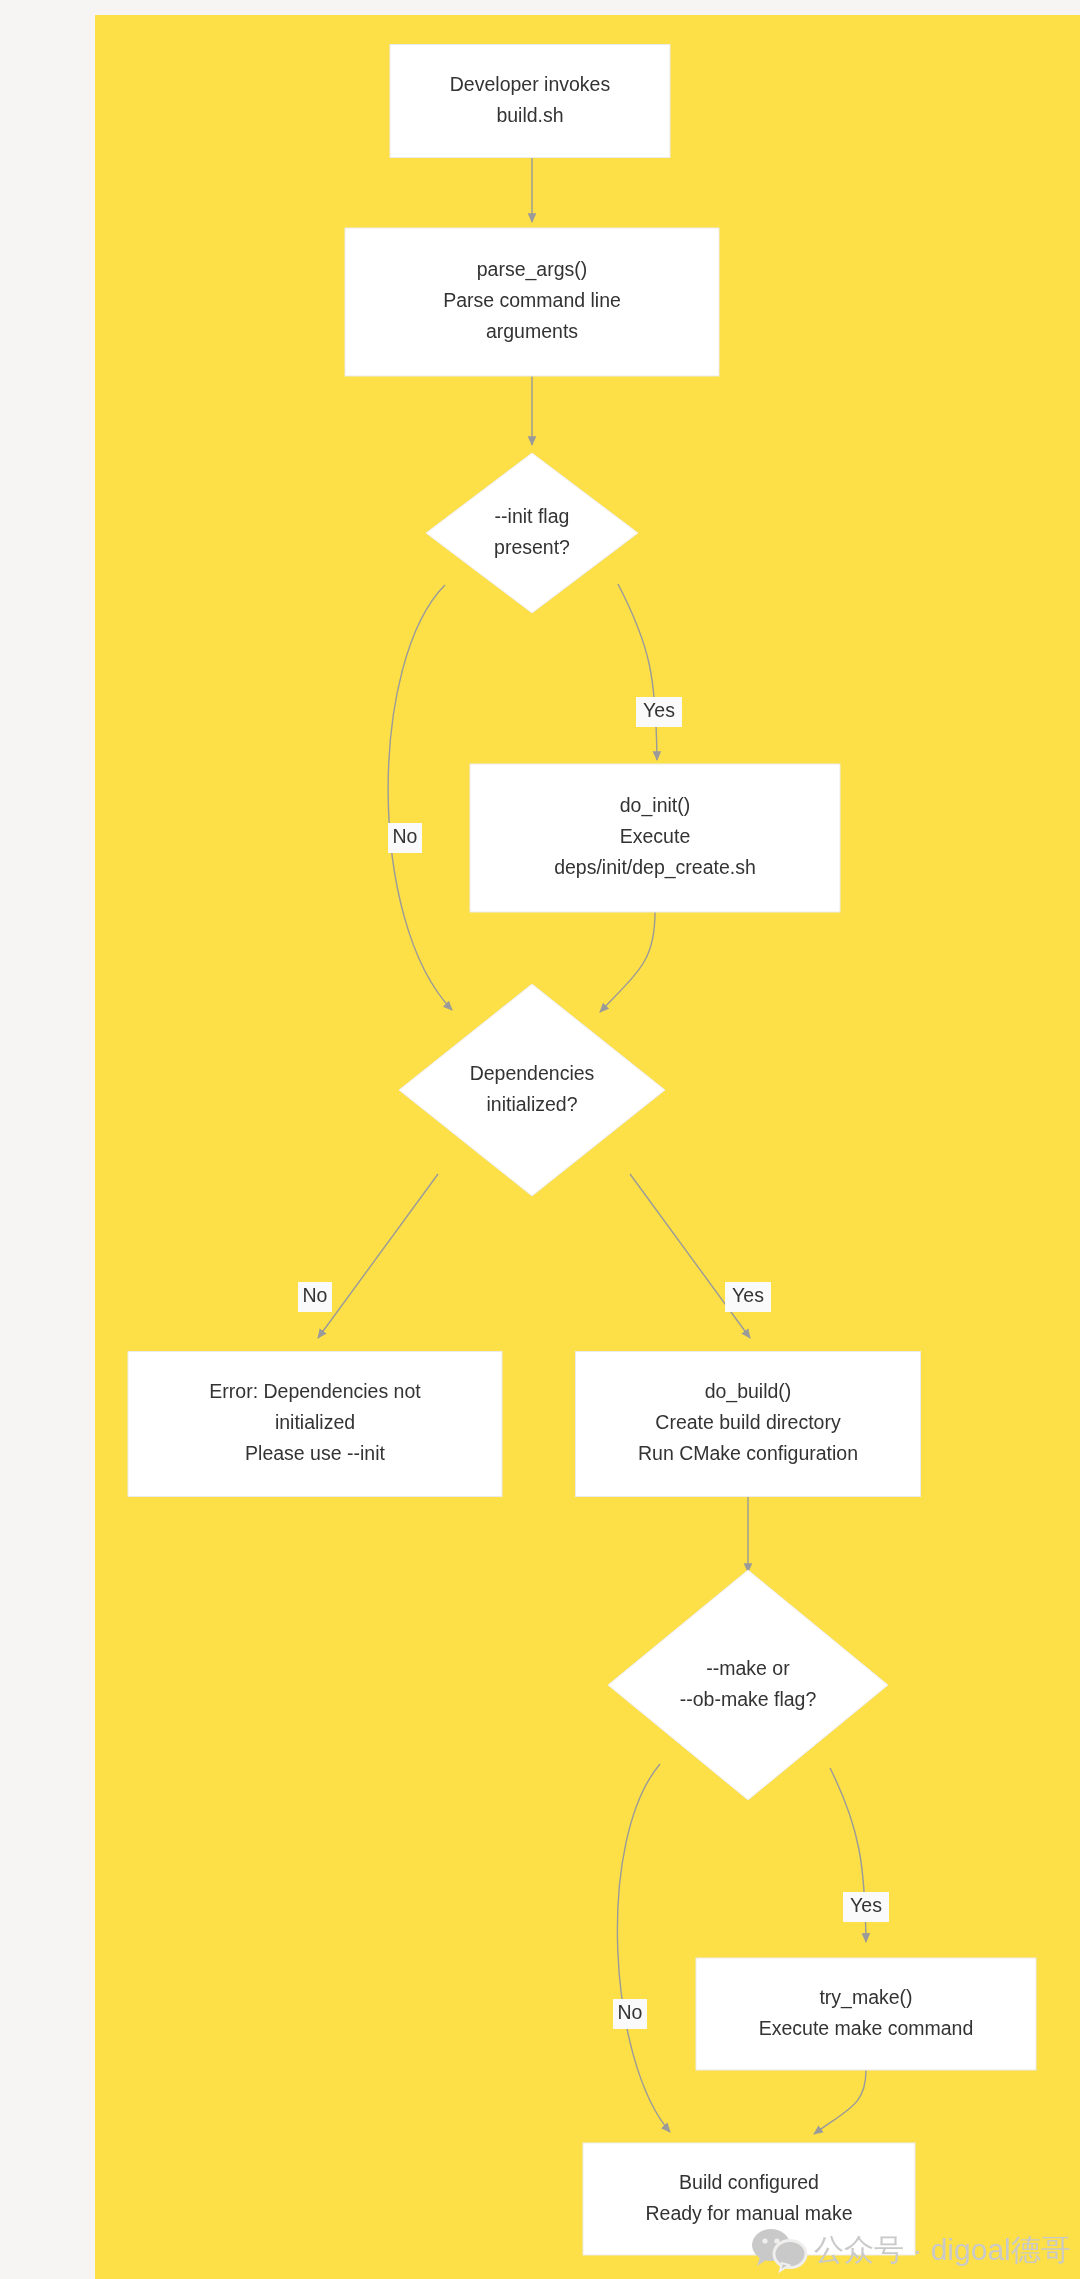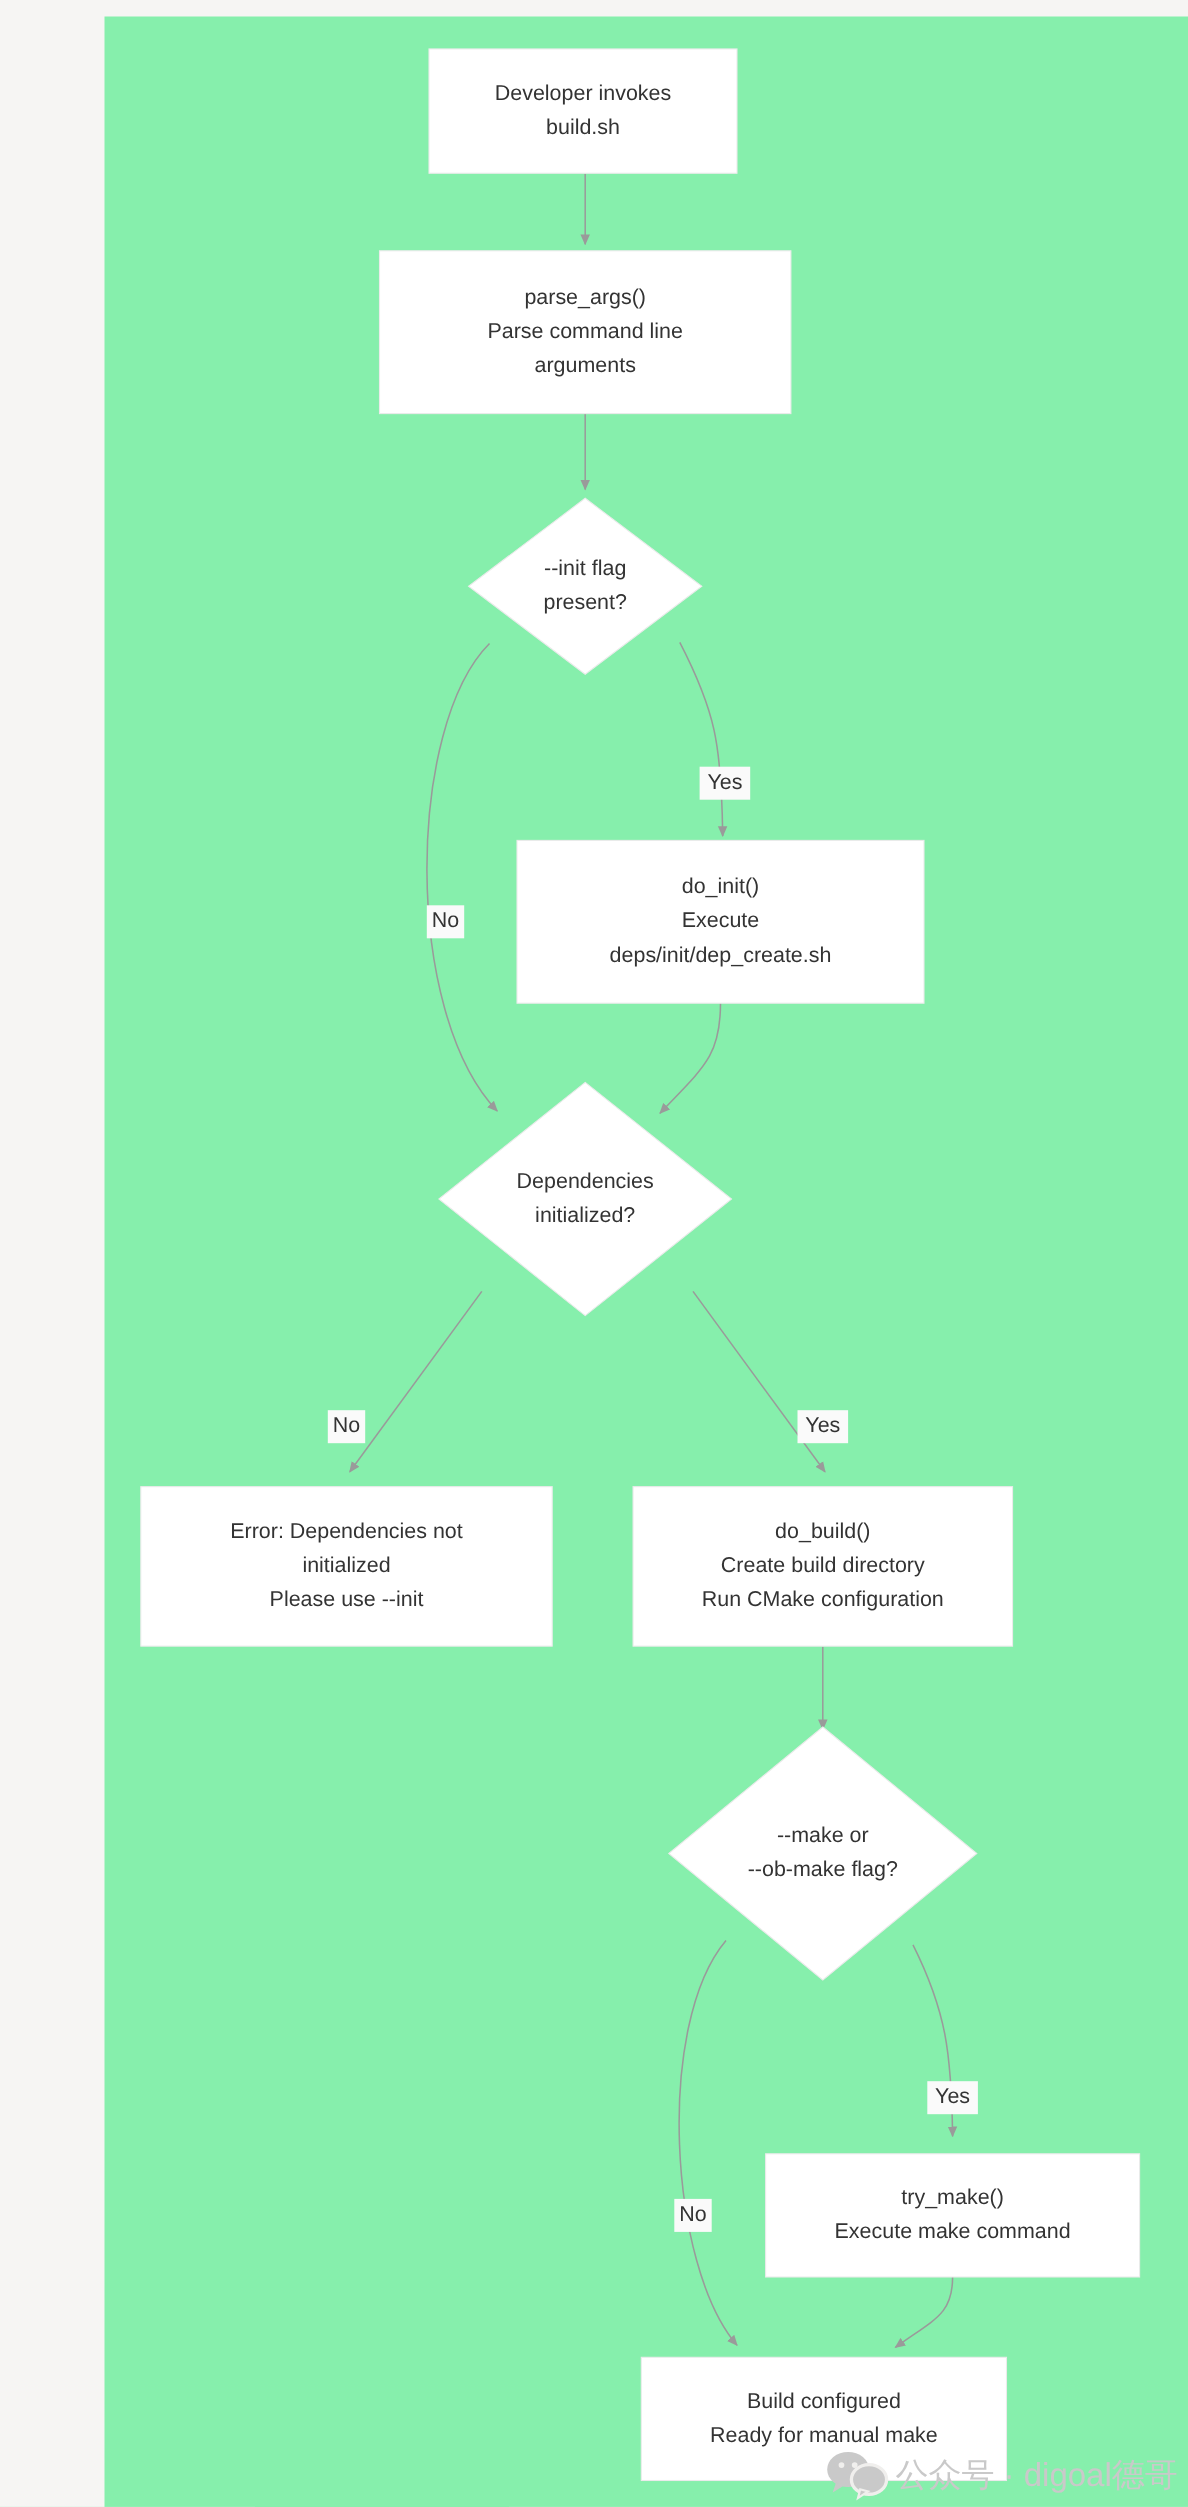--- a/index.html
+++ b/index.html
@@ -7,21 +7,21 @@
     width:1080px;height:2279px;
     background:#f6f5f3;
     font-family:"Liberation Sans","DejaVu Sans",sans-serif;
     overflow:hidden;
     position:relative;
   }
   #canvas{
     position:absolute;
     left:95px;top:15px;
     width:985px;height:2264px;
-    background:#86efac;
+    background:#fde047;
     overflow:hidden;
   }
   #chart{position:absolute;left:-95px;top:-15px;width:1080px;height:2279px;}
 
   .node-box{
     fill:#ffffff;
     stroke:#ebebeb;
     stroke-width:1;
   }
   .node-diamond{

